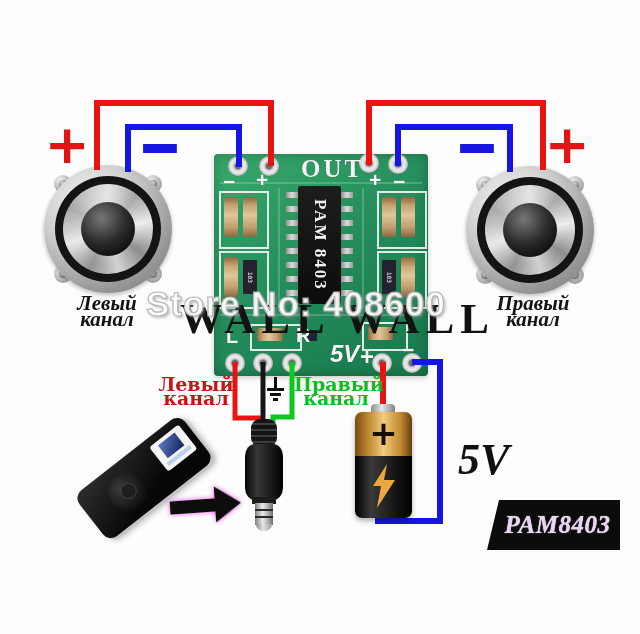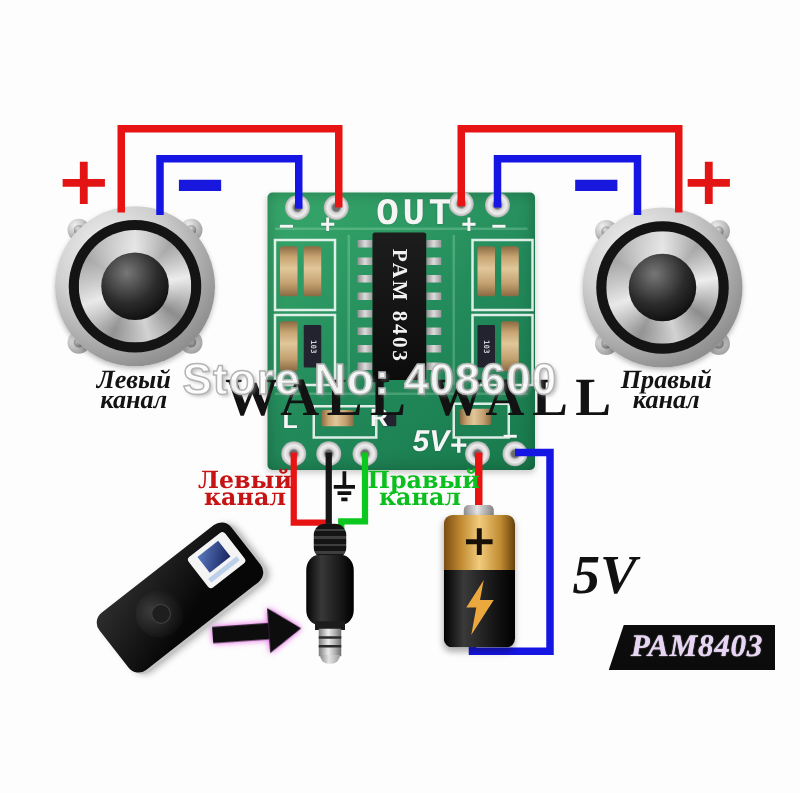--- a/index.html
+++ b/index.html
@@ -109,21 +109,21 @@
   #battery .plus{position:absolute;left:0;top:1px;width:100%;text-align:center;
        color:#181006;font:900 34px/40px "DejaVu Sans",sans-serif;}
   #battery .dark{position:absolute;left:0;top:44px;width:100%;height:62px;
        background:linear-gradient(90deg,#000,#3a3a3a 28%,#161616 70%,#000);}
   #battery svg{position:absolute;left:16px;top:52px;}
 
   #volt-label{position:absolute;left:458px;top:434px;color:#111;
        font:italic 700 44px "Liberation Serif",serif;}
 
   
-  #badge{position:absolute;left:487px;top:500px;width:133px;height:36px;background:#0c0c0c;
+  #badge{position:absolute;left:487px;top:500px;width:133px;height:50px;background:#0c0c0c;
        clip-path:polygon(12px 0,100% 0,100% 100%,0 100%);
        display:flex;align-items:center;justify-content:center;}
   #badge span{color:#e8d4f4;font:italic 700 25px "Liberation Serif",serif;letter-spacing:.5px;
        padding-left:8px;text-shadow:0 0 1px #fff;}
 </style>
 </head>
 <body>
 
 <div id="scene">
 
@@ -213,21 +213,21 @@
       <span>103</span>
     </div>
     <div class="cap" style="left:187px;top:103px;width:14px;height:40px;"></div>
 
     <div class="smd-box" style="left:36px;top:170px;width:48px;height:23px;"></div>
     <div class="cap h" style="left:43px;top:174px;width:26px;height:13px;"></div>
     <div class="res" style="left:92px;top:176px;width:11px;height:11px;"></div>
     <div class="smd-box" style="left:148px;top:168px;width:42px;height:25px;"></div>
     <div class="cap h" style="left:154px;top:173px;width:25px;height:13px;"></div>
 
-    <div class="silk" style="left:87px;top:1px;font-size:30px;letter-spacing:3px;font-family:Liberation Mono, monospace;">OUT</div>
+    <div class="silk" style="left:87px;top:1px;font-size:25px;letter-spacing:3px;font-family:Liberation Serif, serif;">OUT</div>
     <div class="silk" style="left:9px;top:16px;font-size:21px;">−</div>
     <div class="silk" style="left:42px;top:14px;font-size:21px;">+</div>
     <div class="silk" style="left:155px;top:14px;font-size:21px;">+</div>
     <div class="silk" style="left:179px;top:16px;font-size:21px;">−</div>
     <div class="silk" style="left:12px;top:171px;font-size:20px;">L</div>
     <div class="silk" style="left:82px;top:170px;font-size:20px;">R</div>
     <div class="silk" style="left:116px;top:186px;font-size:24px;font-style:italic;">5V</div>
     <div class="silk" style="left:146px;top:189px;font-size:24px;">+</div>
     <div class="silk" style="left:188px;top:184px;font-size:21px;">−</div>
   </div>

